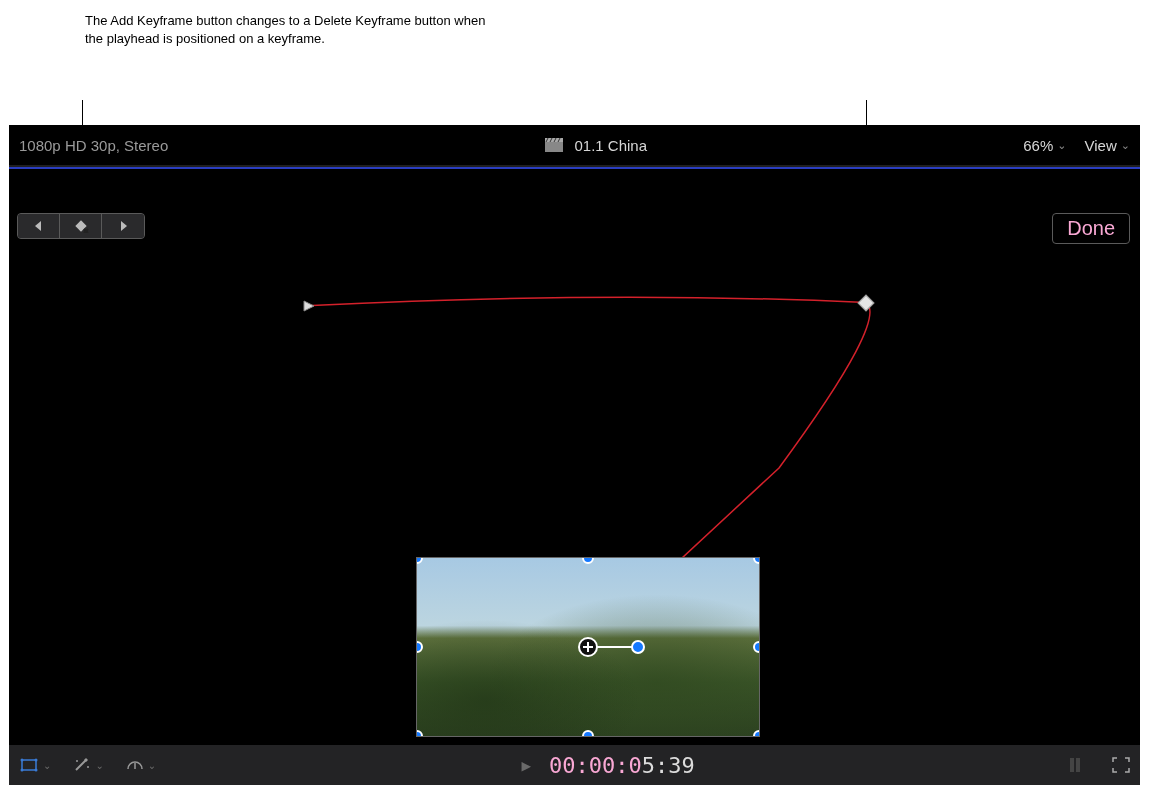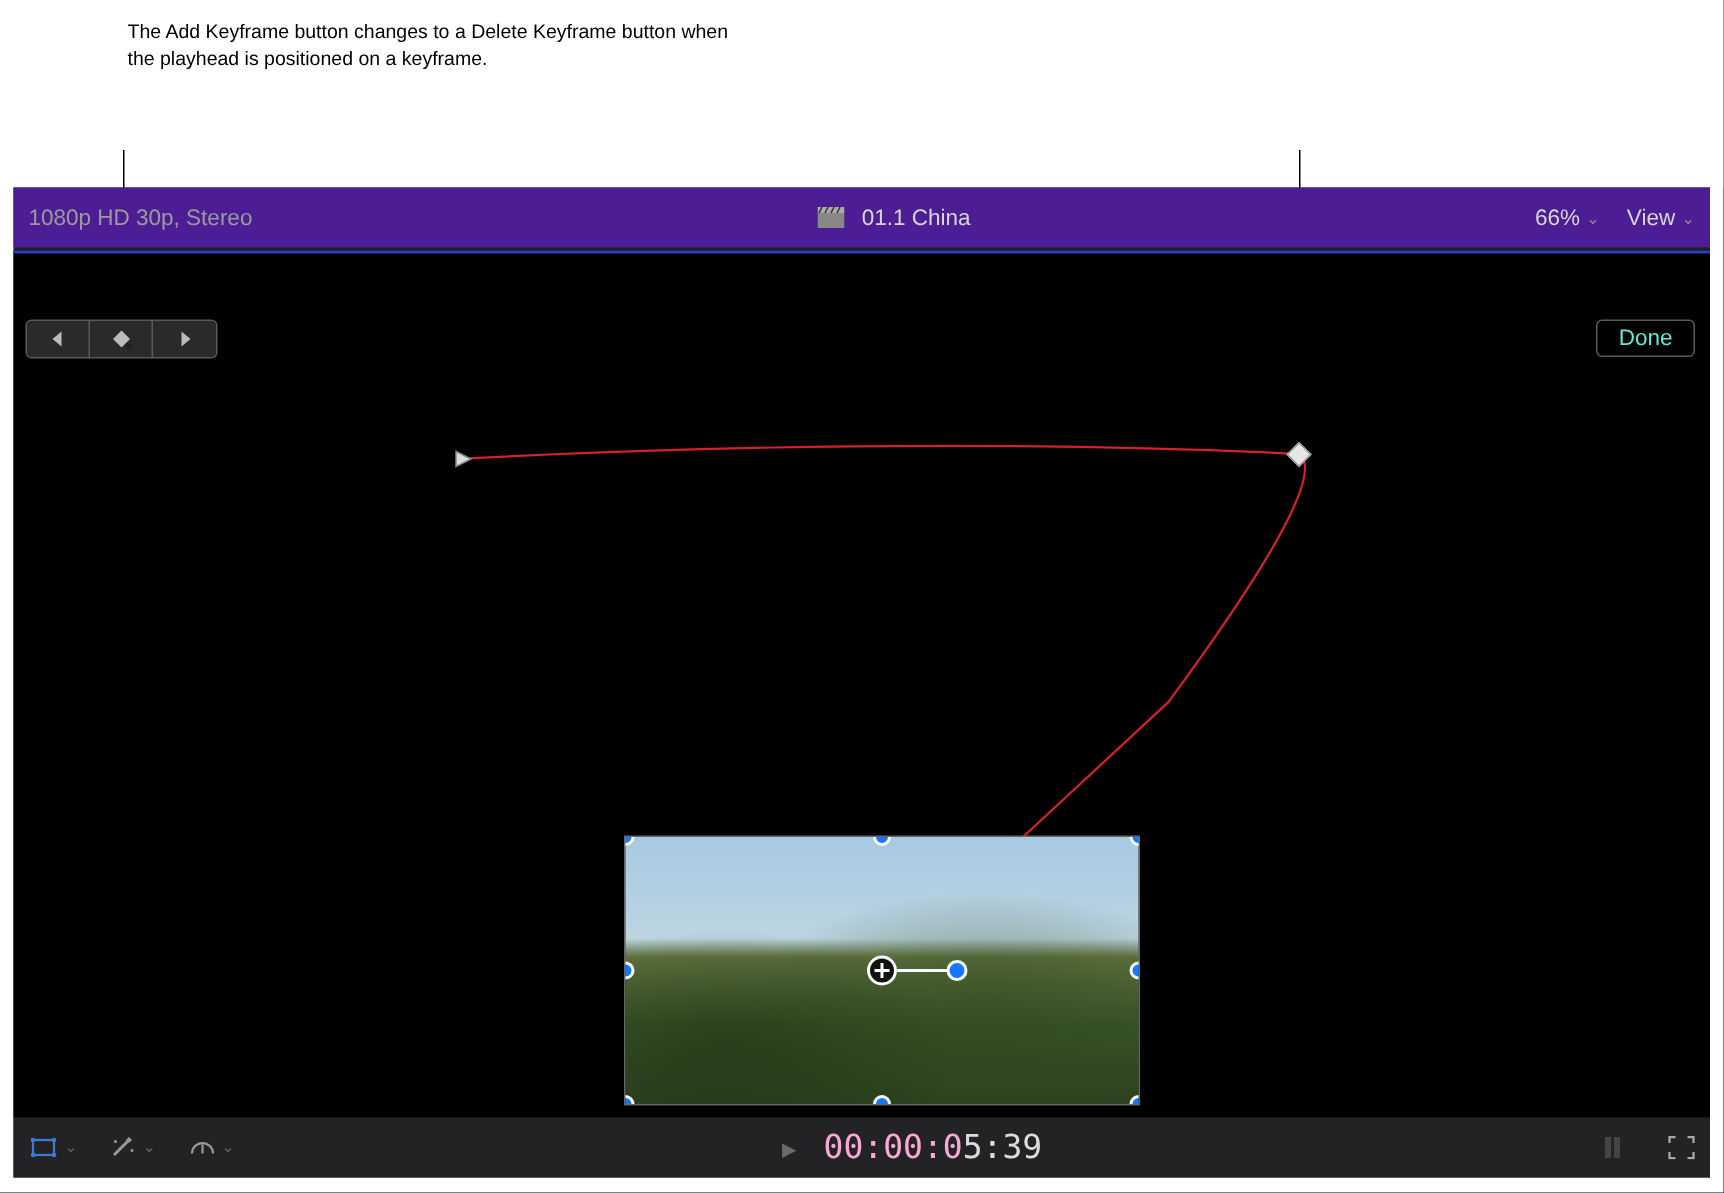--- a/index.html
+++ b/index.html
@@ -37,21 +37,21 @@
     width: 1131px;
     margin-left: 9px;
     height: 660px;
     background: #1f1f21;
     color: #c8c8c8;
   }
   .header {
     display: flex;
     align-items: center;
     height: 40px;
-    background: #4c1d95;
+    background: #000000;
     font-size: 15px;
     padding: 0 10px;
   }
   .header .left { flex: 0 0 auto; color: #9a9a9a; }
   .header .center { flex: 1; text-align: left; color: #d6d6d6; display:flex; align-items:center; justify-content:center; gap:12px;}
   .header .right { flex: 0 0 auto; display:flex; align-items:center; gap:18px;}
   .dropdown { color: #d6d6d6; display:flex; align-items:center; gap:4px; cursor:pointer;}
   .chev { font-size:11px; color:#8a8a8a;}
   .toolbar {
     position: absolute;
@@ -72,22 +72,22 @@
     display:flex; align-items:center; justify-content:center;
     cursor:pointer;
   }
   .toolbar button:last-child { border-right: none; }
   .done-btn {
     position: absolute;
     top: 44px; right: 10px;
     background: transparent;
     border: 1px solid #5a5a5a;
     border-radius: 4px;
-    color: #5eead4;
-    font-size: 15px;
+    color: #f9a8d4;
+    font-size: 20px;
     padding: 3px 14px;
     cursor:pointer;
   }
   .viewer {
     position: absolute;
     top: 42px; left: 0; right: 0; bottom: 40px;
     background: #000;
     border-top: 2px solid #2a3dbf;
     overflow:hidden;
   }

